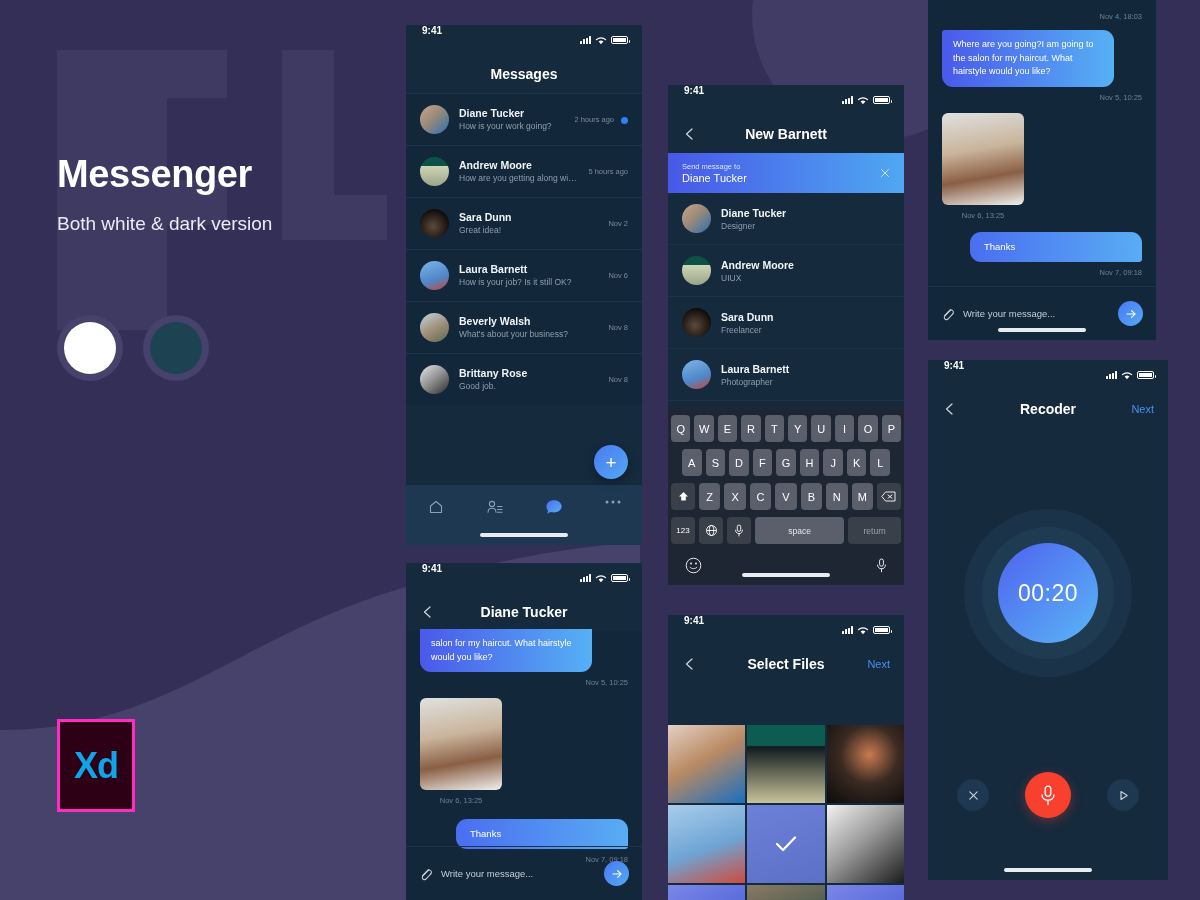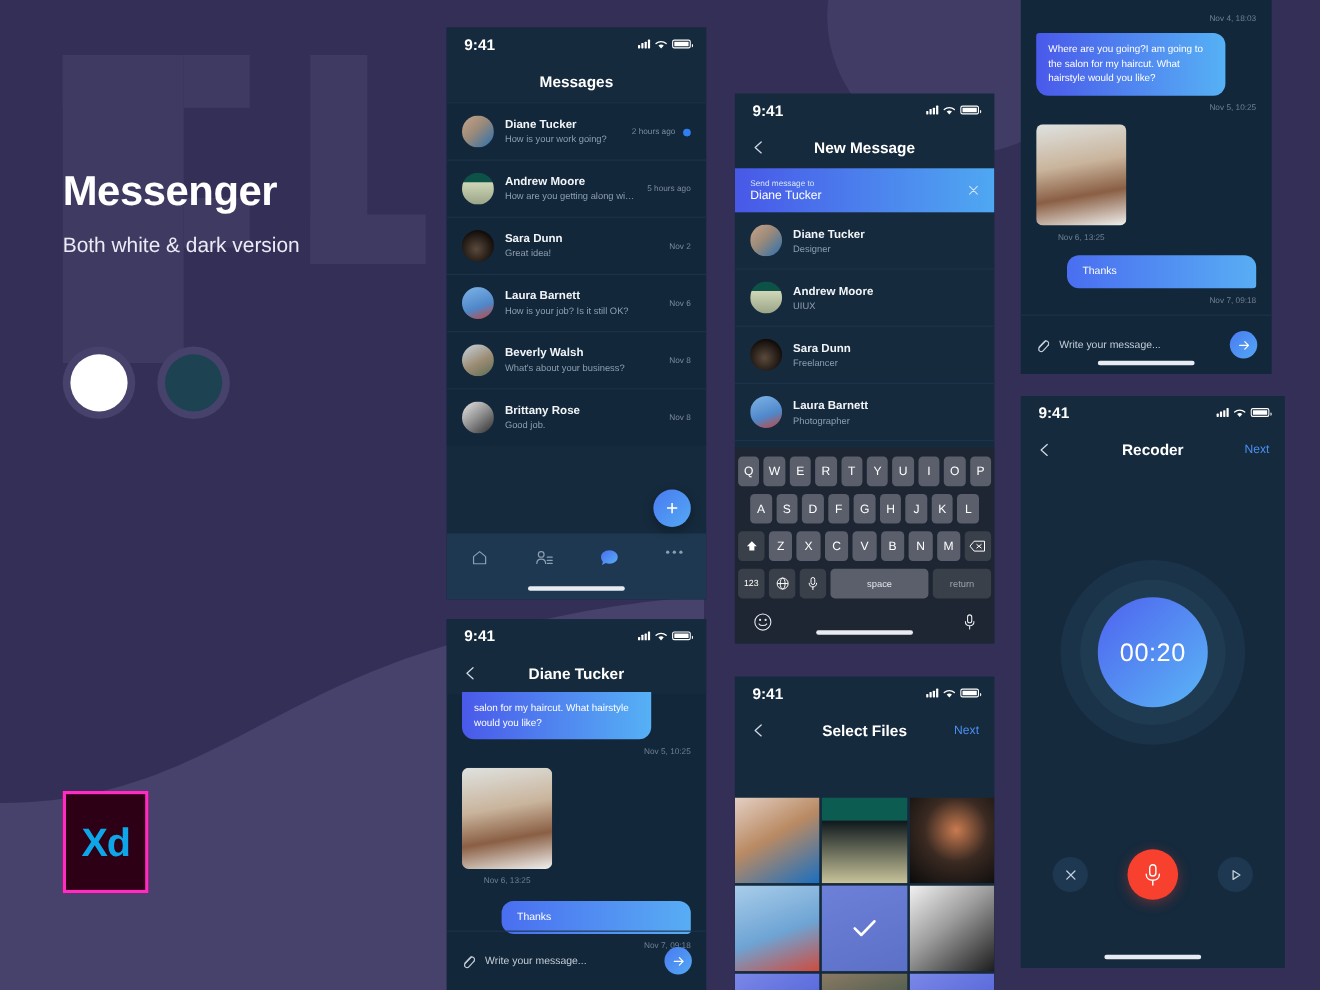--- a/index.html
+++ b/index.html
@@ -63,23 +63,23 @@
   }
 
   
   .phone {
     position: absolute;
     background: #152a3d;
     overflow: hidden;
     z-index: 5;
   }
   .statusbar {
-    height: 30px; display: flex; align-items: center;
+    height: 30px; display: flex; 
     justify-content: space-between; padding: 0 14px 0 16px;
-    color: #ffffff; font-size: 14px; font-weight: bold;
+    color: #ffffff; font-size: 10px; font-weight: bold;
   }
   .sb-right { display: flex; align-items: center; gap: 4px; }
   .bars { display: flex; align-items: flex-end; gap: 1px; height: 8px; }
   .bars i { width: 2px; background: #fff; display: block; border-radius: .5px; }
   .bars i:nth-child(1){height:3px}.bars i:nth-child(2){height:5px}
   .bars i:nth-child(3){height:6.5px}.bars i:nth-child(4){height:8px}
   .batt {
     width: 17px; height: 8px; border: 1px solid #fff; border-radius: 2px;
     position: relative; background: #fff; background-clip: content-box; padding: 1px;
   }
@@ -468,21 +468,21 @@
           <path d="M6 8.2 L3.6 5.4 A3.8 3.8 0 0 1 8.4 5.4 Z" fill="#fff"></path>
           <path d="M1.4 3.6 A6.8 6.8 0 0 1 10.6 3.6" stroke="#fff" stroke-width="1.2" fill="none" stroke-linecap="round"></path>
         </svg>
         <span class="batt"></span>
       </span>
     </div>
     <div class="navbar">
       <svg class="back-arrow" viewBox="0 0 16 16">
         <path d="M10 3 L4.5 8 L10 13" fill="none" stroke="#cdd8e2" stroke-width="1.2" stroke-linecap="round" stroke-linejoin="round"></path>
       </svg>
-      <div class="nav-title">New Message</div>
+      <div class="nav-title">New Barnett</div>
     </div>
 
     <div class="send-to-banner">
       <div>
         <div class="send-to-label">Send message to</div>
         <div class="send-to-name">Diane Tucker</div>
       </div>
       <svg class="banner-close" viewBox="0 0 12 12">
         <path d="M2.5 2.5 L9.5 9.5 M9.5 2.5 L2.5 9.5" stroke="#cfe2f7" stroke-width="1" stroke-linecap="round"></path>
       </svg>

